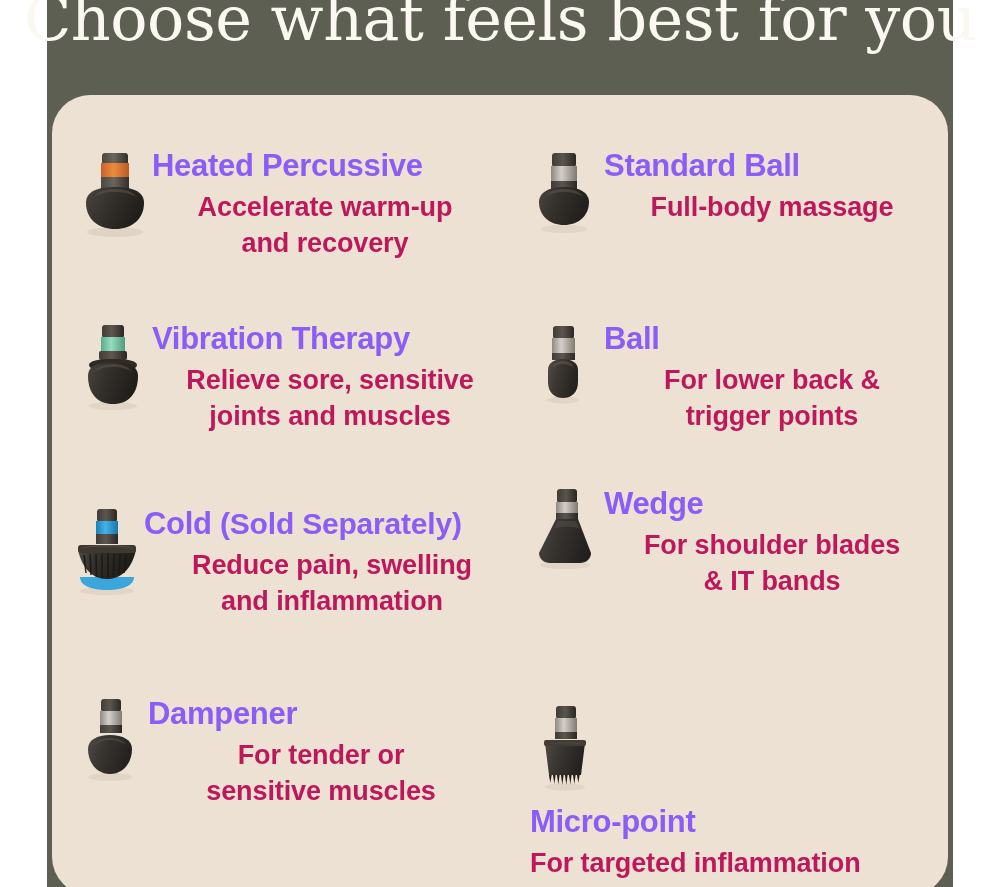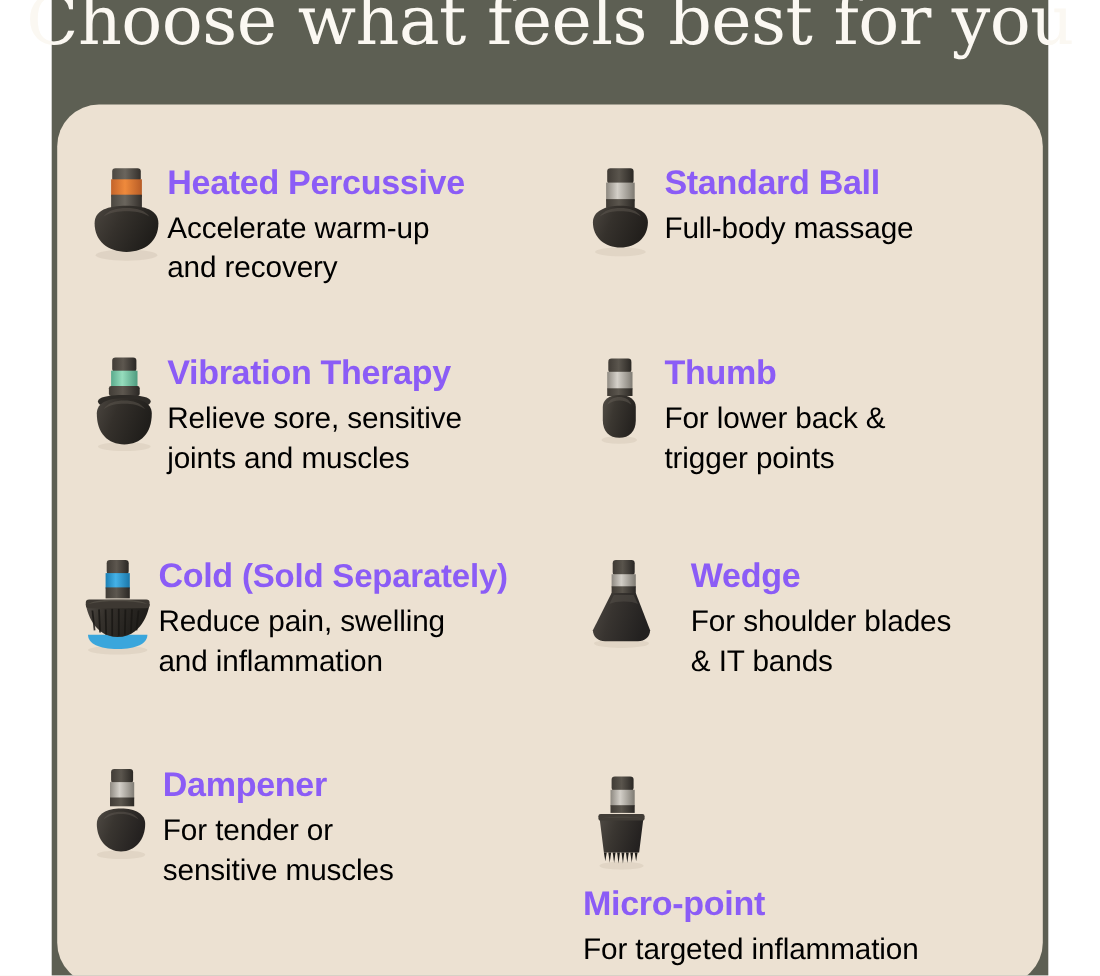--- a/index.html
+++ b/index.html
@@ -73,25 +73,26 @@
     margin:0 0 6px 0;
     white-space:nowrap;
   }
   .item-title .sub{
     font-size:30px;
     font-weight:700;
     letter-spacing:-0.2px;
   }
   .item-desc{
     font-size:27px;
-    font-weight:400;
-    color:#000000;
+    font-weight:700;
+    color:#be185d;
     line-height:1.33;
     letter-spacing:-0.1px;
     margin:0;
+    text-align:center;
   }
   .item-desc span{display:block;}
   svg{display:block;}
 </style>
 </head>
 <body>
 
 <div class="stage">
 
   <div class="backdrop"></div>
@@ -235,21 +236,21 @@
           </defs>
           <ellipse cx="33" cy="80" rx="16" ry="3.5" fill="#d6c9b8" opacity="0.5"></ellipse>
           <rect x="23" y="6" width="21" height="13" rx="3" fill="url(#th-dark)"></rect>
           <rect x="22" y="18" width="23" height="16" fill="url(#th-gray)"></rect>
           <rect x="22" y="33" width="23" height="7" fill="url(#th-dark)"></rect>
           <path d="M18 50 C18 43 24 39 33 39 C42 39 48 43 48 50 L48 62 C48 72 42 78 33 78 C24 78 18 72 18 62 Z" fill="url(#th-body)"></path>
           <path d="M22 48 C24 43 28 41 33 41 C38 41 42 43 44 48 C40 45 37 44 33 44 C29 44 26 45 22 48 Z" fill="#635d55" opacity="0.5"></path>
         </svg>
       </div>
       <div class="txt">
-        <p class="item-title">Thumb</p>
+        <p class="item-title">Ball</p>
         <p class="item-desc">
           <span>For lower back &amp;</span>
           <span>trigger points</span>
         </p>
       </div>
     </div>
 
     <div class="item" style="left:18px; top:410px; width:450px;">
       <div class="icon-wrap">
         <svg width="74" height="100" viewBox="0 0 74 100">
@@ -295,21 +296,21 @@
           <span>Cold</span>
           <span class="sub">(Sold Separately)</span>
         </p>
         <p class="item-desc">
           <span>Reduce pain, swelling</span>
           <span>and inflammation</span>
         </p>
       </div>
     </div>
 
-    <div class="item" style="left:478px; top:410px; width:410px;gap:24px;">
+    <div class="item" style="left:478px; top:390px; width:410px;">
       <div class="icon-wrap">
         <svg width="74" height="100" viewBox="0 0 74 100">
           <defs>
             <linearGradient id="wd-body" x1="0" y1="0" x2="1" y2="0.25">
               <stop offset="0" stop-color="#4d4842"></stop>
               <stop offset="0.4" stop-color="#383430"></stop>
               <stop offset="1" stop-color="#232120"></stop>
             </linearGradient>
             <linearGradient id="wd-gray" x1="0" y1="0" x2="1" y2="0">
               <stop offset="0" stop-color="#8e8981"></stop>

